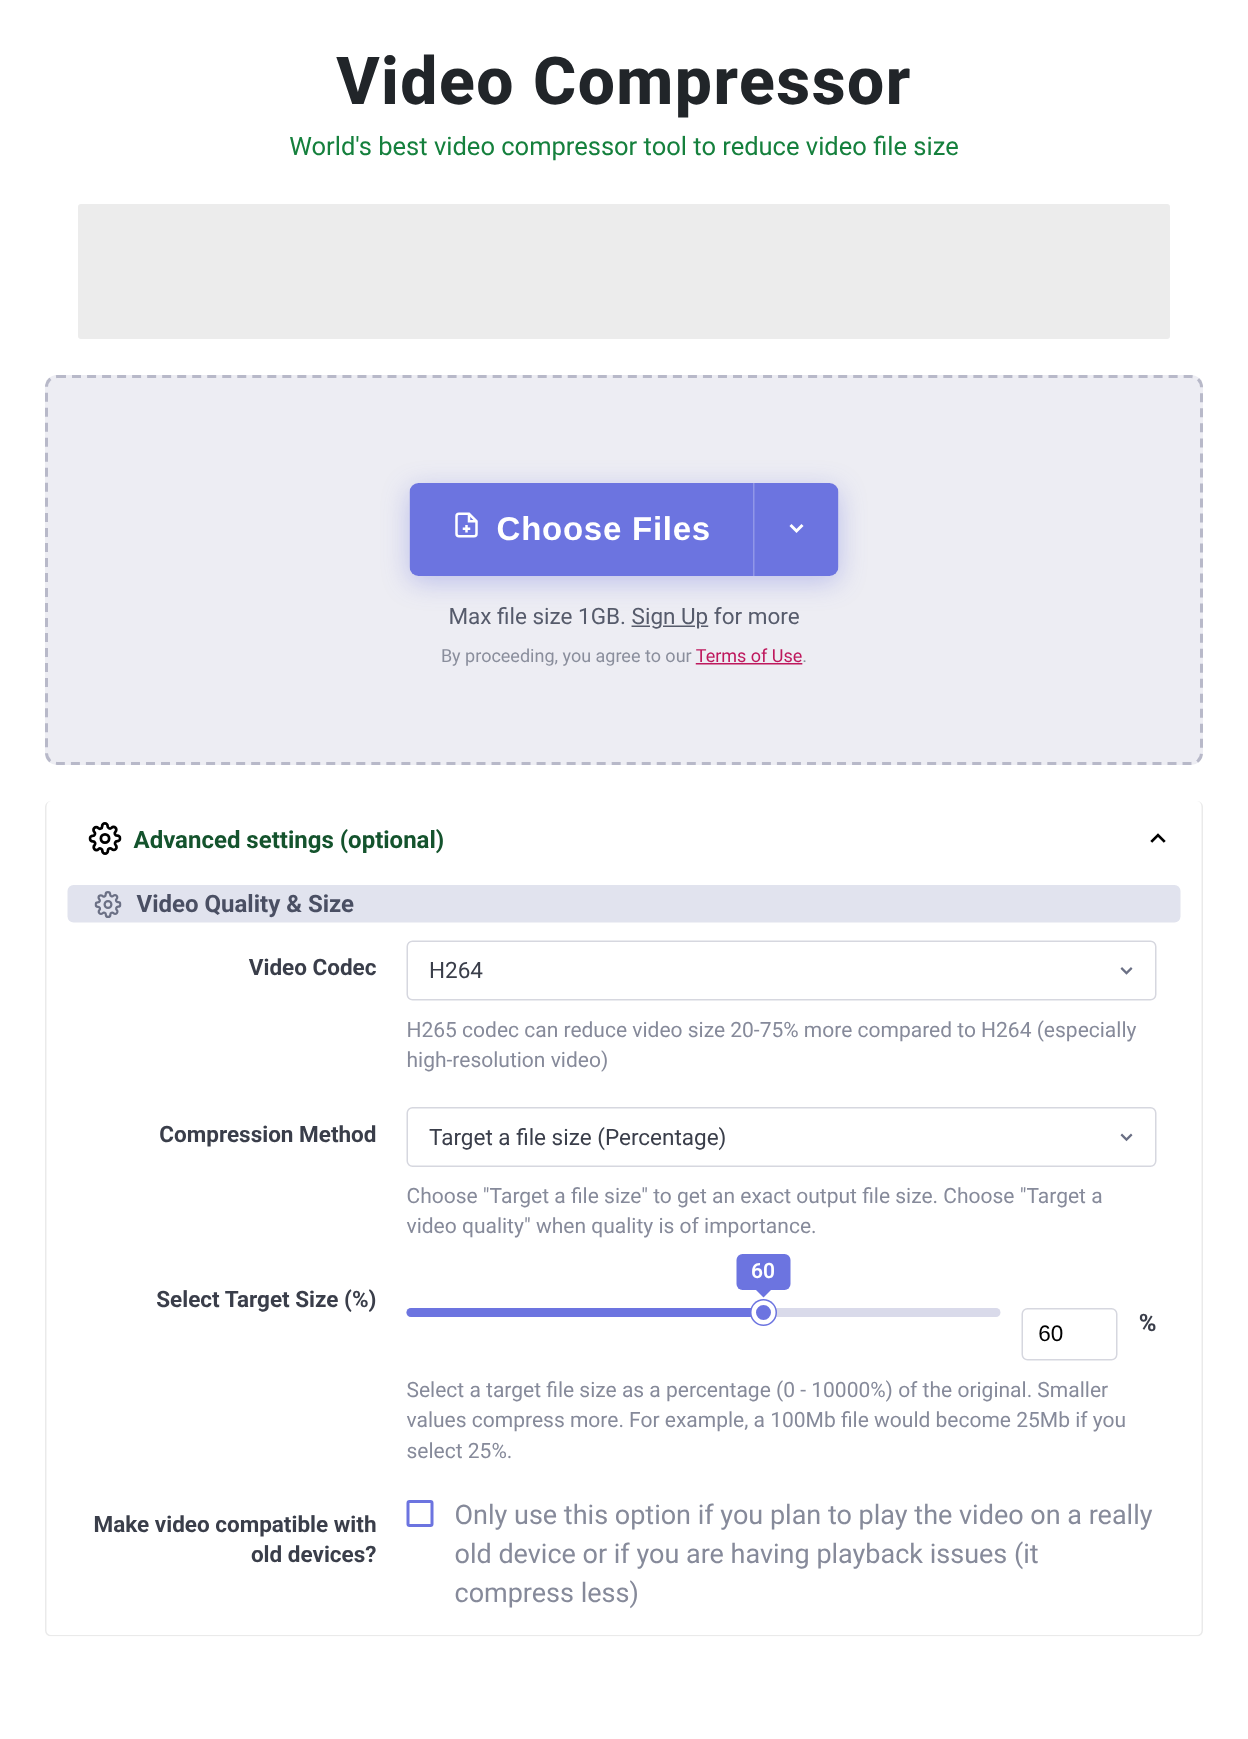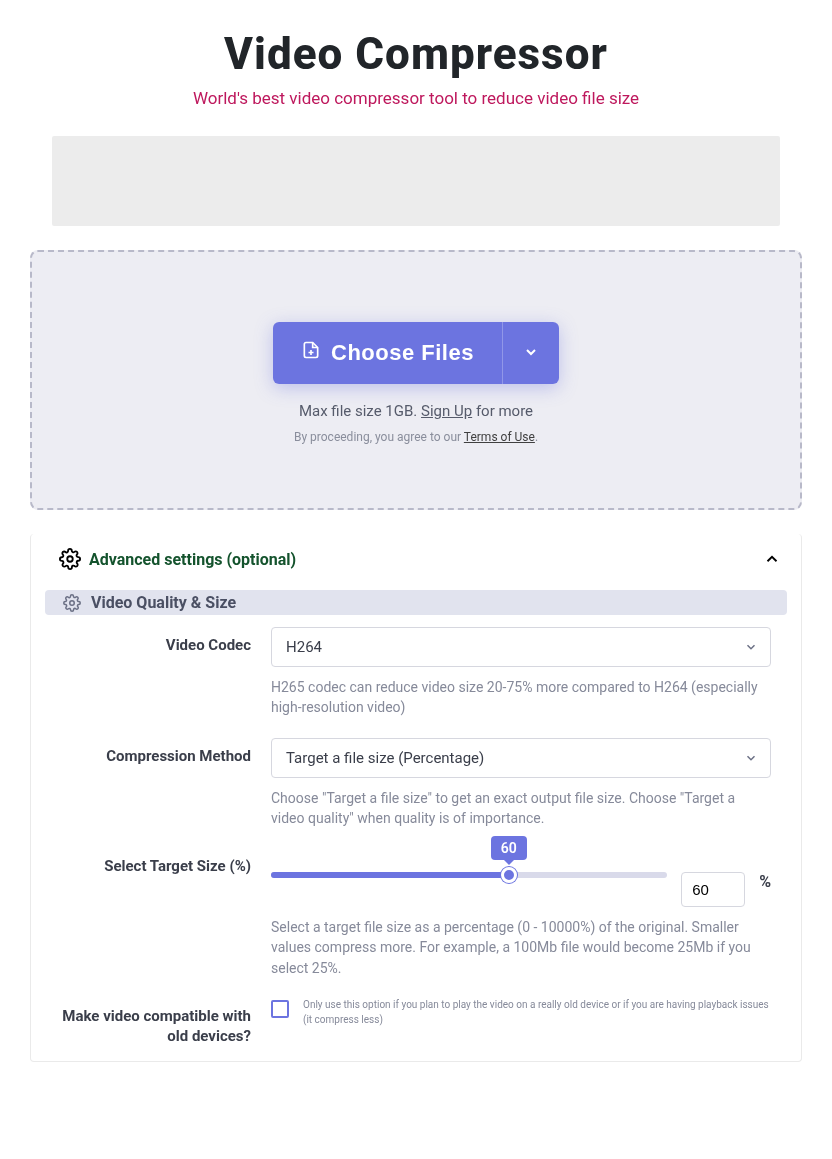--- a/index.html
+++ b/index.html
@@ -14,21 +14,21 @@
   text-align: center;
   font-size: 44px;
   font-weight: 800;
   letter-spacing: 1px;
   color: #212529;
   margin-top: 28px;
 }
 .subtitle {
   text-align: center;
   font-size: 17px;
-  color: #be185d;
+  color: #15803d;
   margin-top: 8px;
 }
 .ad-placeholder {
   background: #ececec;
   height: 90px;
   margin: 28px 22px 0 22px;
   border-radius: 2px;
 }
 .dropzone {
   margin: 24px 0 0 0;
@@ -73,21 +73,21 @@
   margin-top: 18px;
   font-size: 15px;
   color: #565b6b;
 }
 .file-limit a { color: #565b6b; text-decoration: underline; }
 .terms {
   margin-top: 10px;
   font-size: 12px;
   color: #8a8e9c;
 }
-.terms a { color: #404040; text-decoration: underline; }
+.terms a { color: #be185d; text-decoration: underline; }
 
 .advanced-card {
   margin: 24px 0 0 0;
   border: 1px solid #eaeaea;
   border-top: none;
   border-radius: 4px;
   background: #fff;
 }
 .adv-header {
   display: flex;
@@ -224,21 +224,21 @@
 .checkbox-row { display: flex; align-items: flex-start; gap: 14px; }
 .chk {
   width: 18px; height: 18px;
   border: 2px solid #6c74e0;
   border-radius: 2px;
   flex-shrink: 0;
   margin-top: 2px;
   cursor: pointer;
 }
 .chk-text {
-  font-size: 10px;
+  font-size: 18px;
   color: #868a9a;
   line-height: 1.45;
 }
 </style>
 </head>
 <body>
 
 <div class="container">
   <h1 class="title">Video Compressor</h1>
   <p class="subtitle">World's best video compressor tool to reduce video file size</p>

